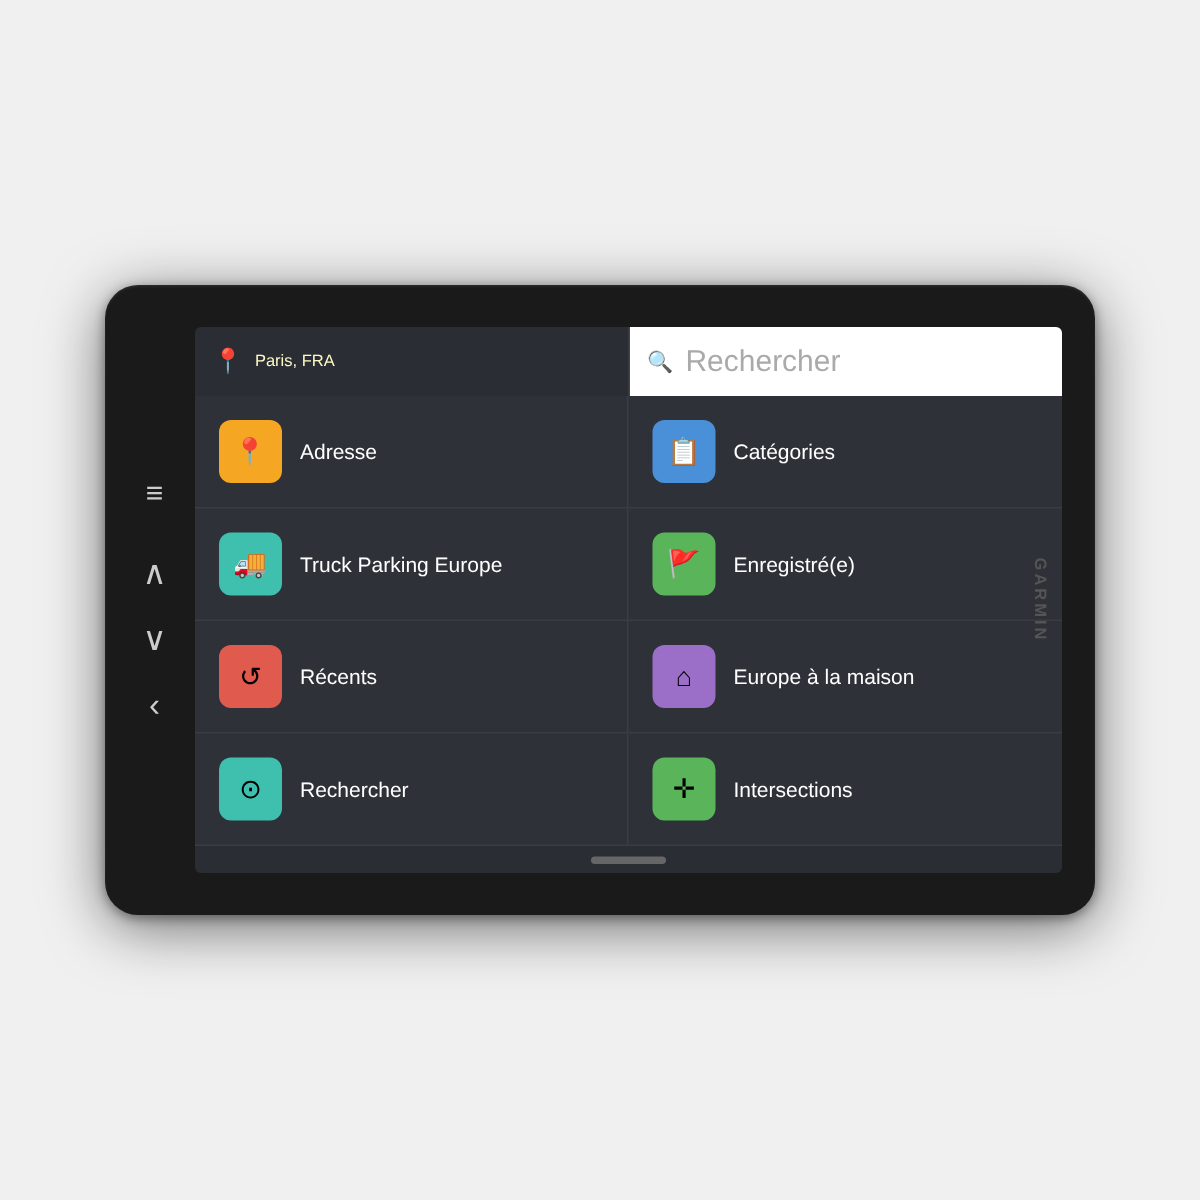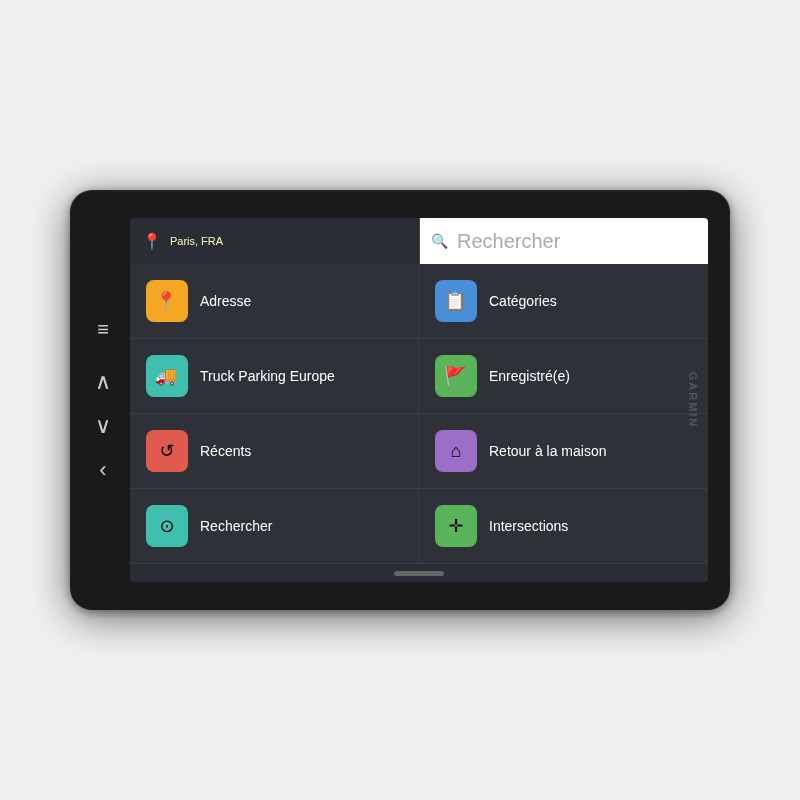--- a/index.html
+++ b/index.html
@@ -230,21 +230,21 @@
           <div class="menu-item">
             <div class="menu-icon-box" style="background-color: rgb(90, 181, 90); font-size: 18px;">🚩</div>
             <span class="menu-item-label">Enregistré(e)</span>
           </div>
           <div class="menu-item">
             <div class="menu-icon-box" style="background-color: rgb(224, 90, 78); font-size: 18px;">↺</div>
             <span class="menu-item-label">Récents</span>
           </div>
           <div class="menu-item">
             <div class="menu-icon-box" style="background-color: rgb(155, 110, 200); font-size: 18px;">⌂</div>
-            <span class="menu-item-label">Retour à la maison</span>
+            <span class="menu-item-label">Europe à la maison</span>
           </div>
           <div class="menu-item">
             <div class="menu-icon-box" style="background-color: rgb(63, 191, 173); font-size: 18px;">⊙</div>
             <span class="menu-item-label">Rechercher</span>
           </div>
           <div class="menu-item">
             <div class="menu-icon-box" style="background-color: rgb(90, 181, 90); font-size: 18px;">✛</div>
             <span class="menu-item-label">Intersections</span>
           </div>
         </div>

